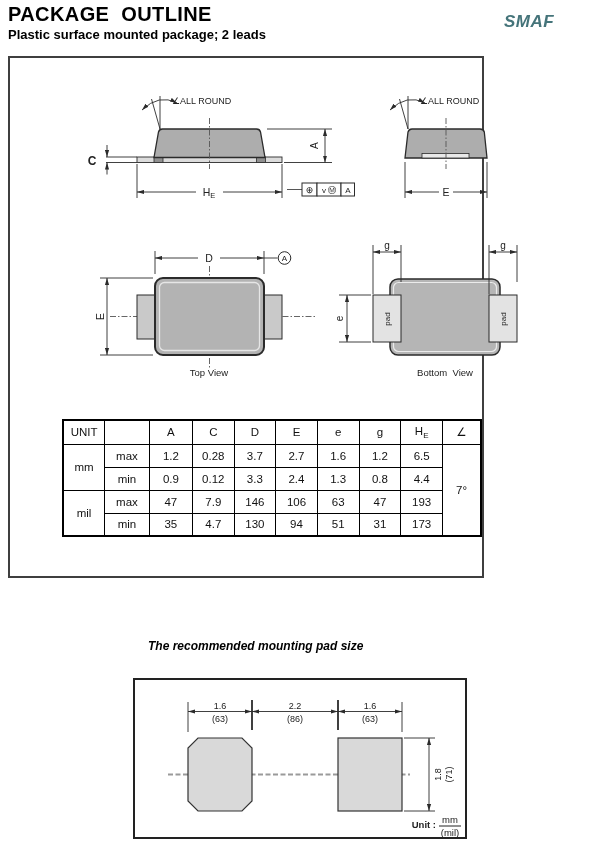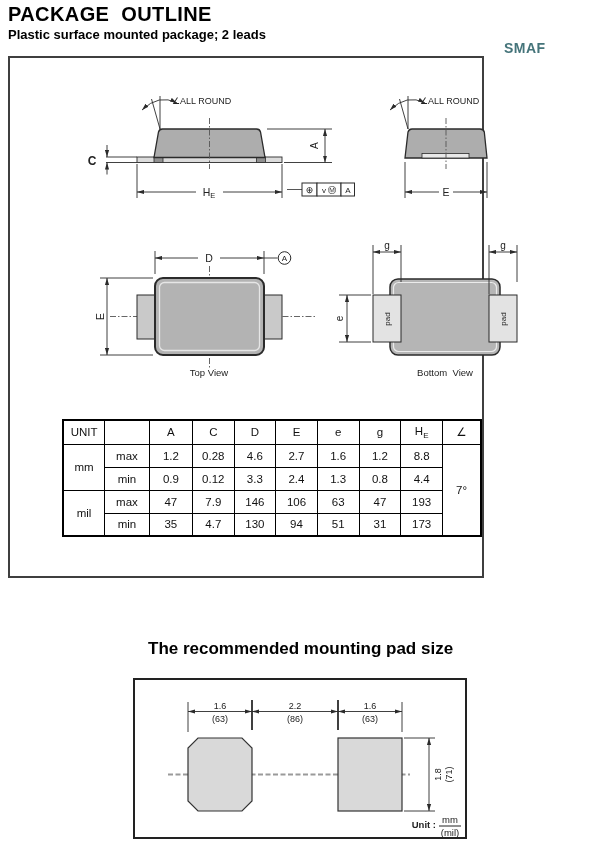--- a/index.html
+++ b/index.html
@@ -5,21 +5,21 @@
   html,body { margin:0; padding:0; }
   body {
     width:601px; height:843px; position:relative;
     background:#ffffff; color:#000;
     font-family:"Liberation Sans", sans-serif;
     overflow:hidden;
   }
   .abs { position:absolute; }
   #page-title { left:8px; top:3px; font-size:20px; font-weight:bold; letter-spacing:.4px; white-space:pre; }
   #page-subtitle { left:8px; top:27px; font-size:13px; font-weight:bold; }
-  #package-name { left:504px; top:40px; font-size:14px; font-weight:bold; letter-spacing:.5px; color:#45747a; }
+  #package-name { left:504px; top:12px; font-size:17px; font-weight:bold; letter-spacing:.5px; color:#45747a;font-style:italic; }
   #outline-panel {
     left:8px; top:56px; width:476px; height:522px;
     border:2px solid #3f3f3f; box-sizing:border-box;
   }
   #outline-svg { position:absolute; left:0; top:0; }
   svg text { fill:#222; font-family:"Liberation Sans", sans-serif; }
   .pre { white-space:pre; }
 
   #dim-table {
     position:absolute; left:52px; top:361px;
@@ -29,21 +29,21 @@
   #dim-table th, #dim-table td {
     border:1px solid #000; text-align:center; vertical-align:middle;
     font-size:11.5px; font-weight:normal; padding:0; color:#111;
     overflow:hidden;
     margin-left:36px;
   }
   #dim-table tr { height:23px; }
   #dim-table tr.hdr { height:24px; }
   #dim-table sub { font-size:8px; }
 
-  #pad-heading { left:148px; top:639px; font-size:17px; font-weight:bold; }
+  #pad-heading { left:148px; top:639px; font-size:12px; font-weight:bold;font-style:italic; }
   #pad-panel {
     left:133px; top:678px; width:334px; height:161px;
     border:2px solid #222; box-sizing:border-box;
   }
 </style>
 </head>
 <body>
 
 <div class="abs" id="page-title">PACKAGE  OUTLINE</div>
 <div class="abs" id="page-subtitle">Plastic surface mounted package; 2 leads</div>
@@ -208,25 +208,25 @@
       <th>e</th>
       <th>g</th>
       <th><span>H</span><sub>E</sub></th>
       <th>∠</th>
     </tr>
     <tr>
       <td rowspan="2">mm</td>
       <td>max</td>
       <td>1.2</td>
       <td>0.28</td>
-      <td>4.6</td>
+      <td>3.7</td>
       <td>2.7</td>
       <td>1.6</td>
       <td>1.2</td>
-      <td>8.8</td>
+      <td>6.5</td>
       <td rowspan="4">7°</td>
     </tr>
     <tr>
       <td>min</td>
       <td>0.9</td>
       <td>0.12</td>
       <td>3.3</td>
       <td>2.4</td>
       <td>1.3</td>
       <td>0.8</td>

